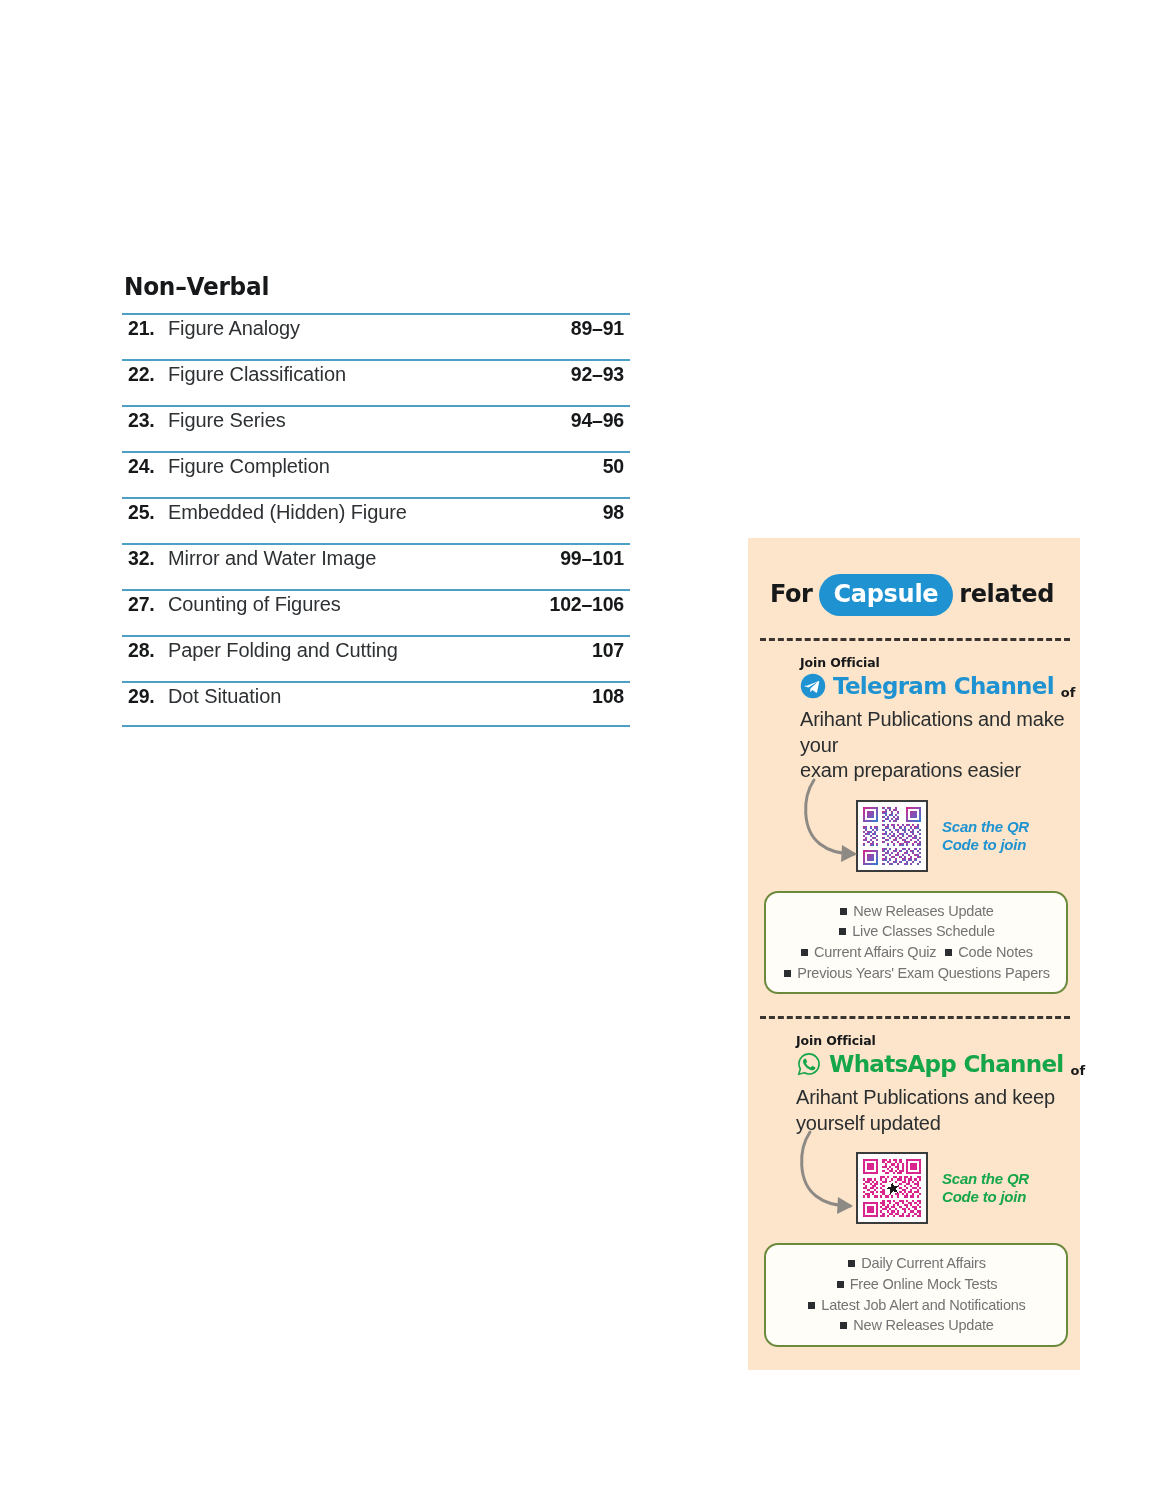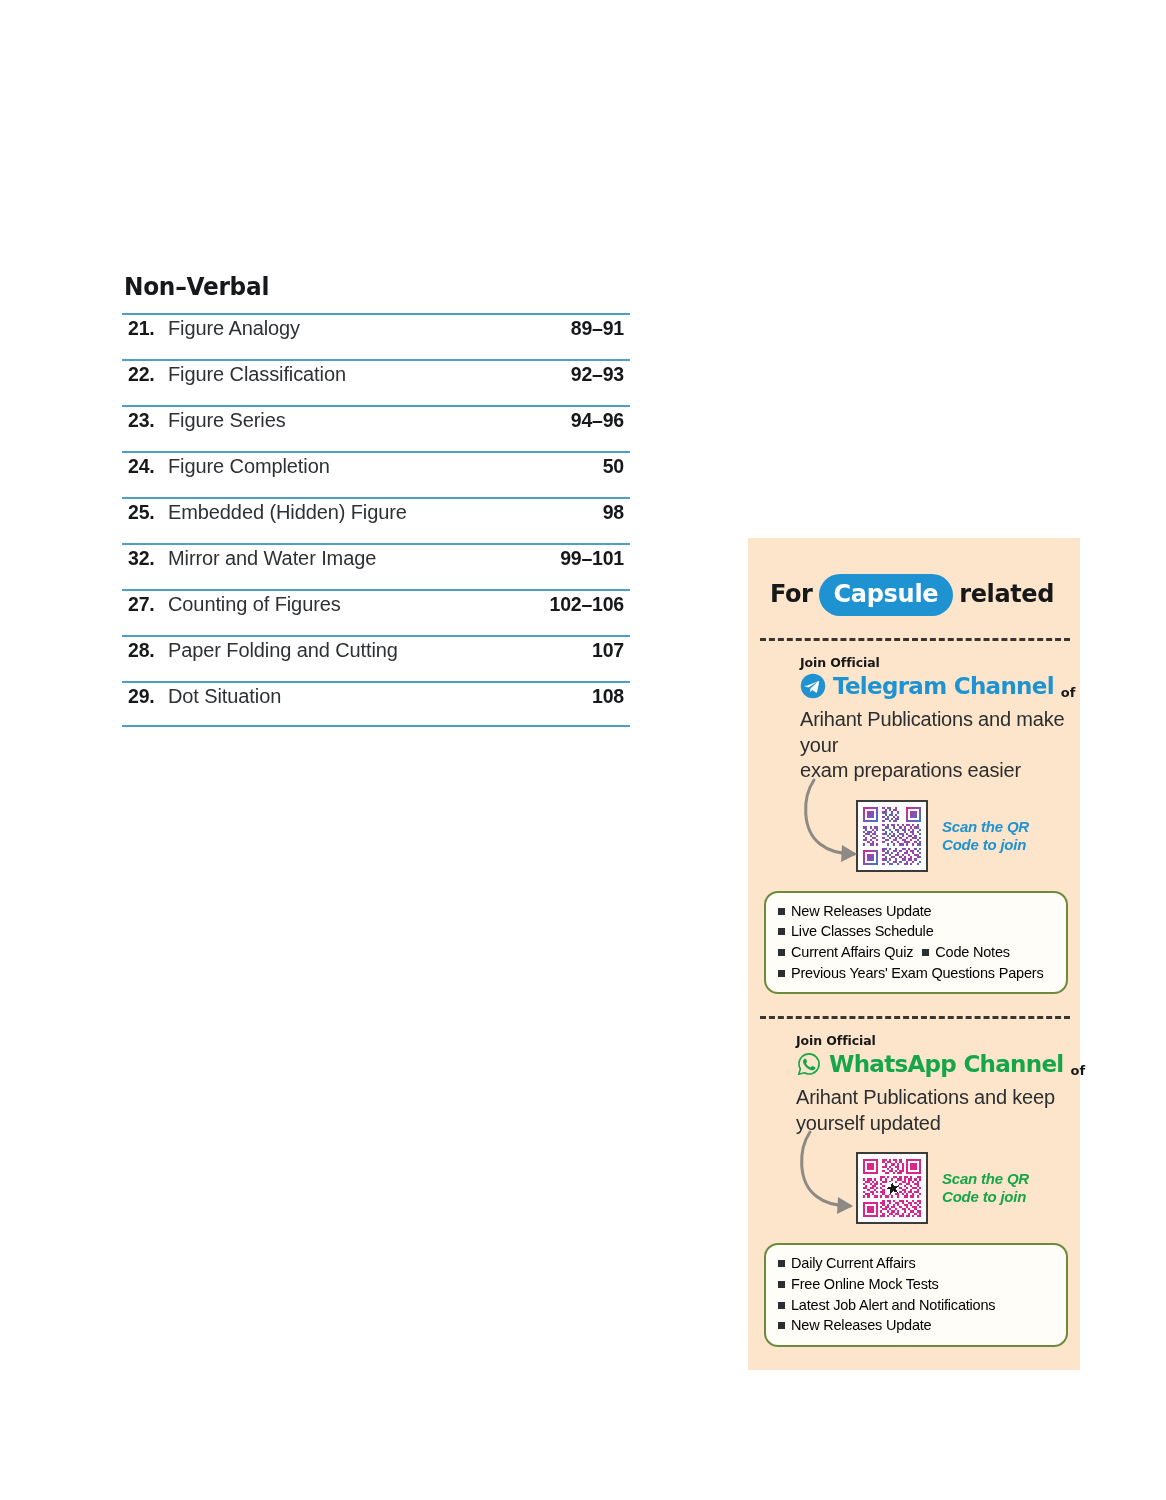--- a/index.html
+++ b/index.html
@@ -171,24 +171,25 @@
 
   .benefits{
     margin:13px 12px 0 16px;
     border:2px solid #6b8a3c;
     border-radius:14px;
     background:#fffdf7;
     padding:8px 10px 9px 12px;
   }
   .benefit-line{
     font-size:14.5px;
-    color:#000000;
+    color:#737373;
     line-height:1.42;
     letter-spacing:-0.2px;
     white-space:nowrap;
+    text-align:center;
   }
   .bullet{
     display:inline-block;
     width:7px;height:7px;
     background:#2b2e30;
     margin-right:6px;
     position:relative;
     top:-1px;
   }
   .bullet-inline{ margin-left:9px; }

